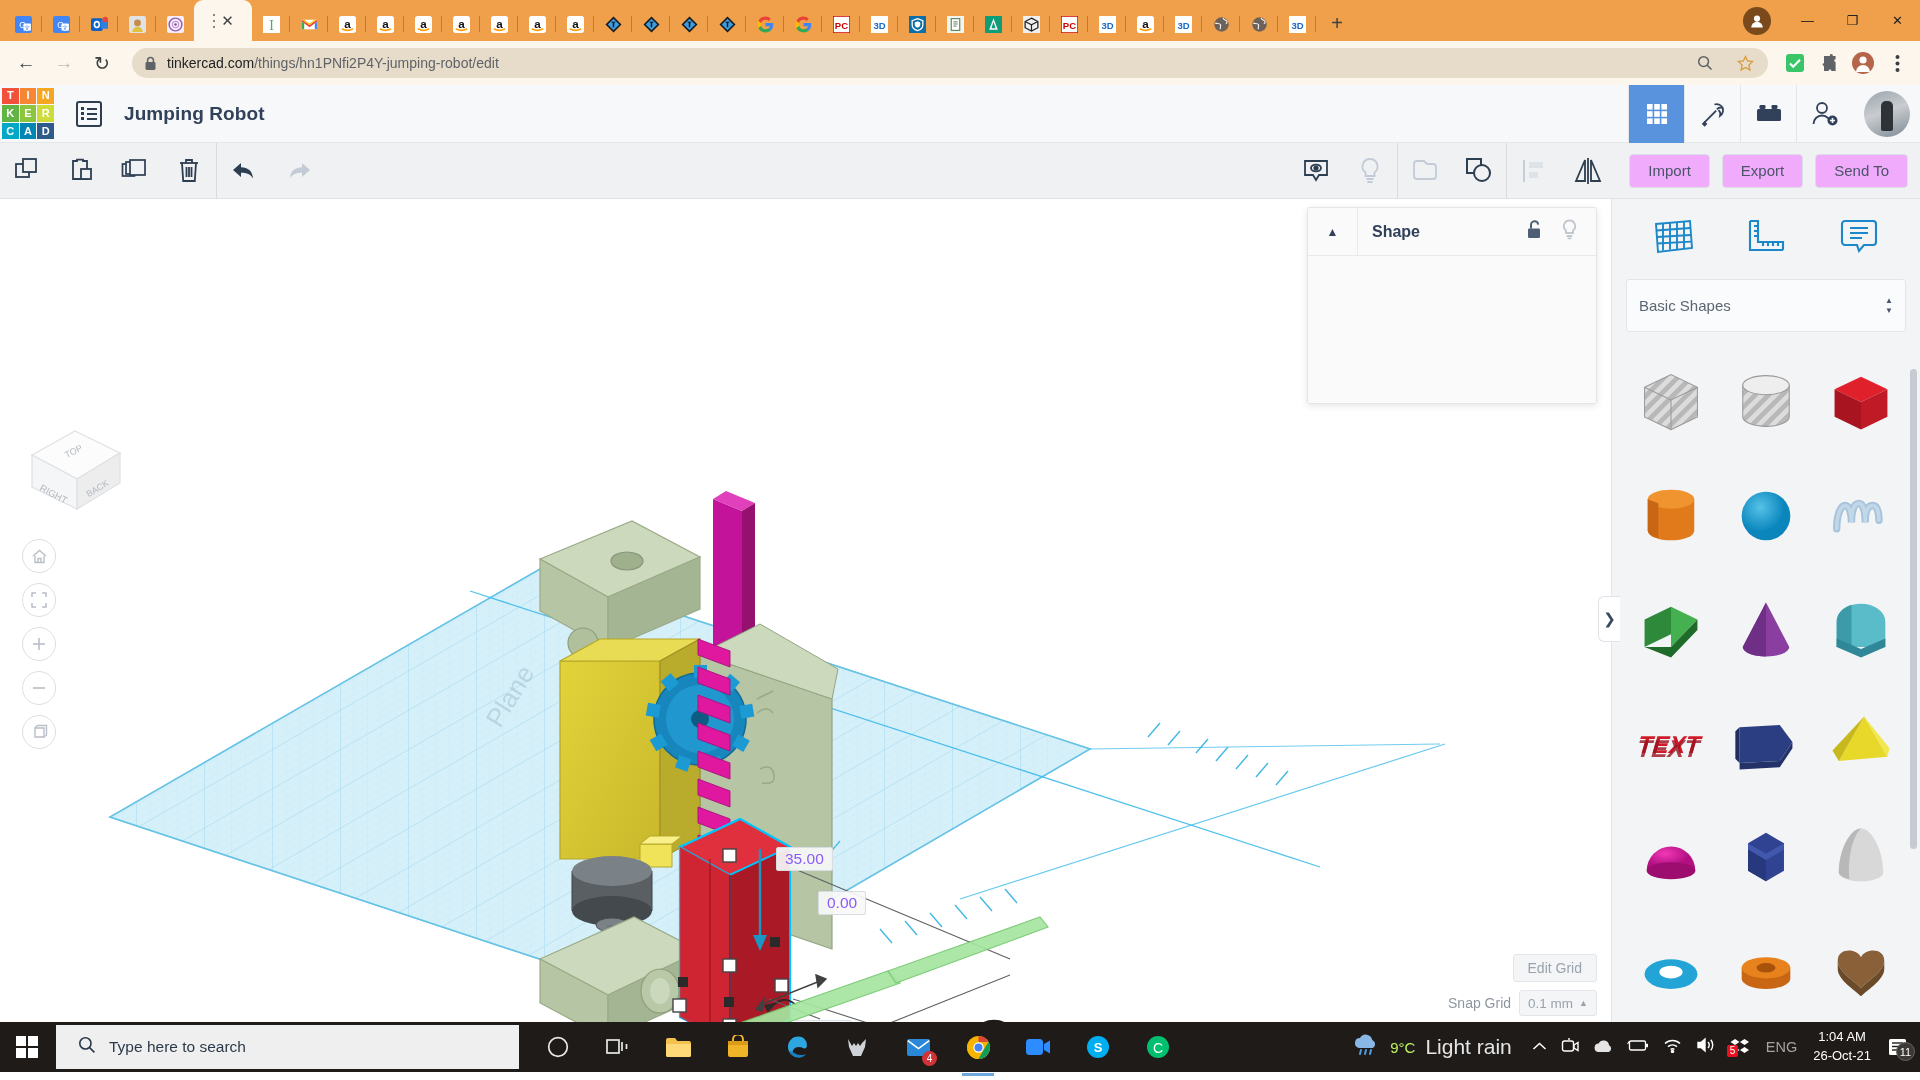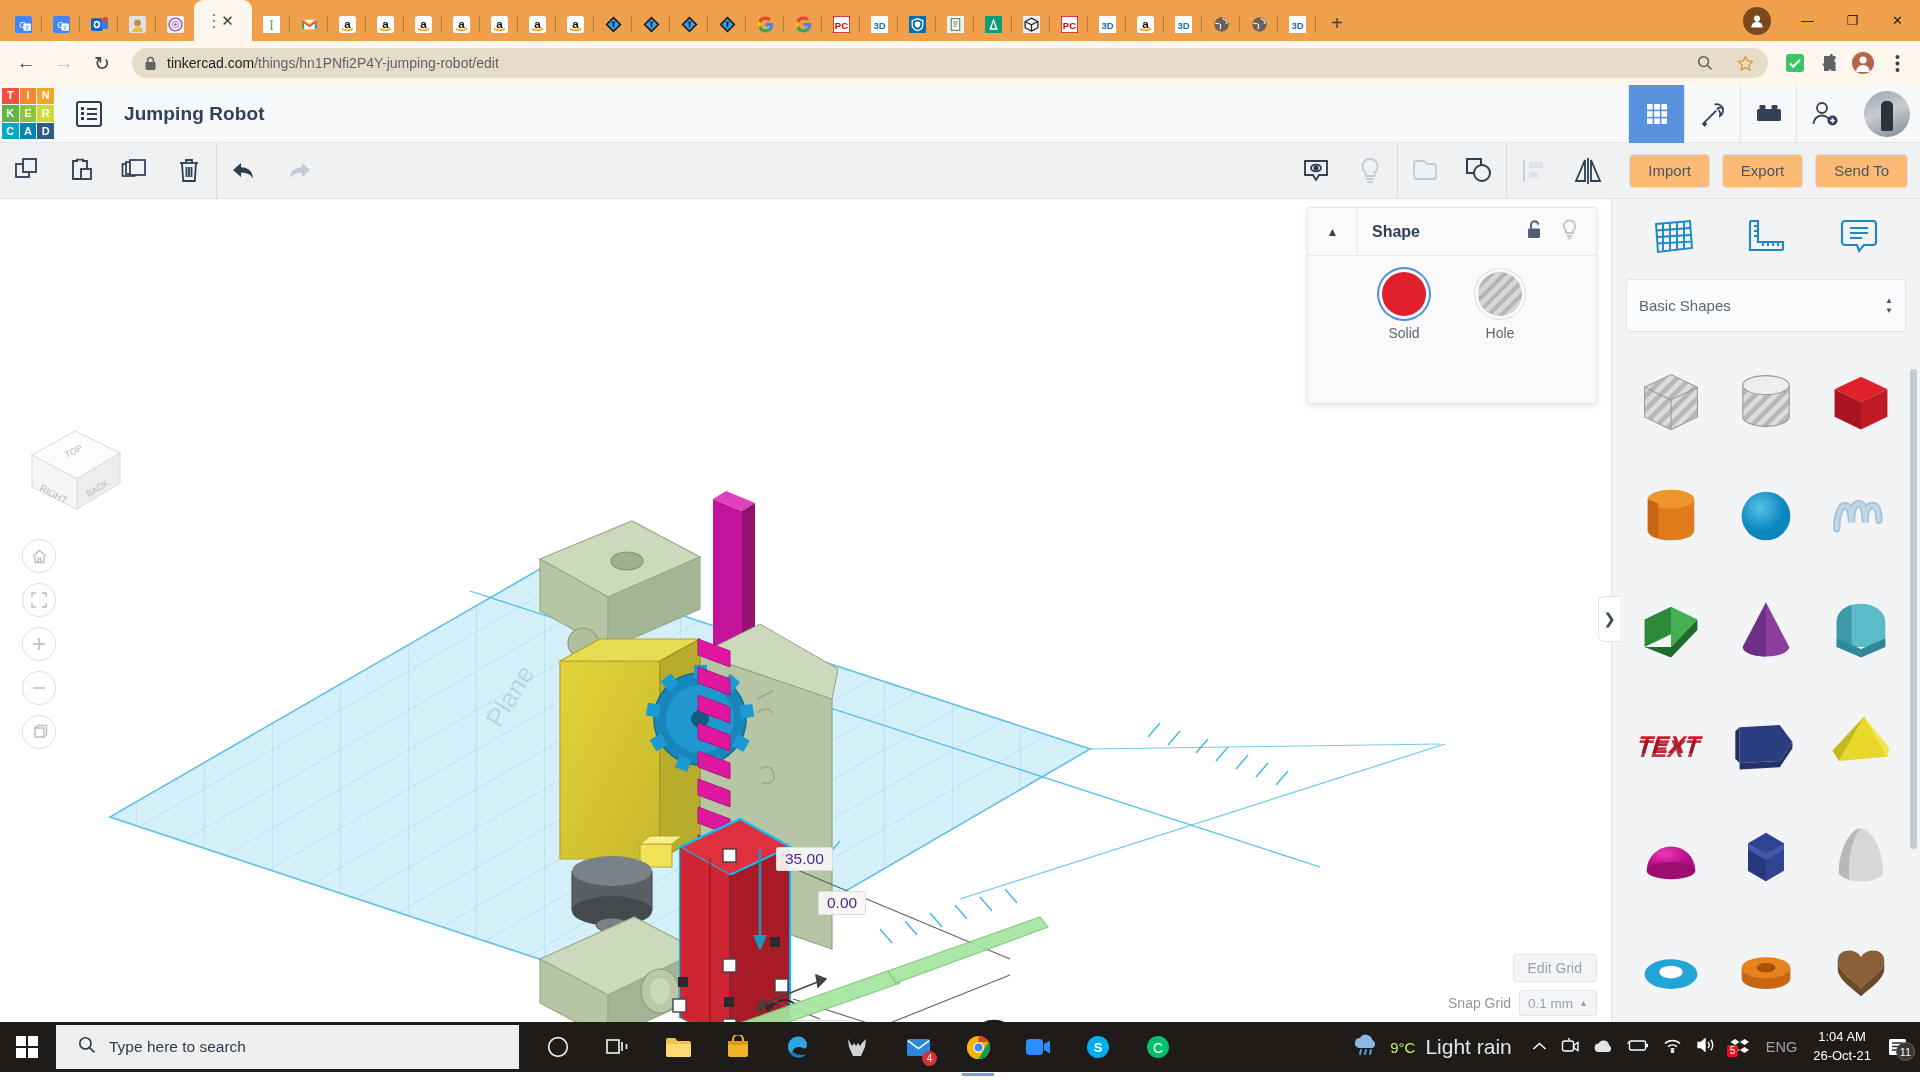--- a/index.html
+++ b/index.html
@@ -132,42 +132,42 @@
   .tool-grp { display: flex; align-items: center; height: 56px; }
   .tool-grp + .tool-grp { border-left: 1px solid #d8dbdf; }
   .tbtn {
     width: 54px; height: 56px; display: flex; align-items: center; justify-content: center;
     color: #2c3e50;
   }
   .tbtn.dim { color: #c3ccd6; }
   #tc-toolbar-right { margin-left: auto; display: flex; align-items: center; height: 56px; }
   .txt-btn {
     height: 34px; padding: 0 18px; margin-right: 12px;
-    border: 1px solid #dcdfe3; border-radius: 4px; background: #fdba74;
+    border: 1px solid #dcdfe3; border-radius: 4px; background: #f0abfc;
     display: flex; align-items: center; justify-content: center;
     font-size: 15px; color: #4a5568;
   }
 
   
   #workspace {
     position: absolute; left: 0; top: 199px; width: 1611px; height: 823px;
     background: #ffffff; overflow: hidden;
   }
   #plane-svg { position: absolute; left: 0; top: 0; }
   #viewcube { position: absolute; left: 20px; top: 222px; width: 110px; height: 95px; }
   #nav-btns { position: absolute; left: 22px; top: 340px; display: flex; flex-direction: column; gap: 10px; }
   .navcircle {
     width: 34px; height: 34px; border-radius: 50%; border: 1.6px solid #dcdfe3;
     display: flex; align-items: center; justify-content: center; color: #b9bfc6;
     background: #fff;
   }
 
   .dim-label {
     position: absolute; background: rgba(248,248,248,.92);
-    border: 1px solid #d9dce0; color: #4c1d95;
+    border: 1px solid #d9dce0; color: #8b5cf6;
     font-size: 15.5px; padding: 2px 8px; border-radius: 2px;
     font-family: "Liberation Sans", sans-serif; white-space: nowrap;
   }
 
   #grid-controls { position: absolute; right: 14px; bottom: 6px; width: 260px; text-align: right; }
   #edit-grid-btn {
     display: inline-flex; align-items: center; justify-content: center;
     height: 28px; padding: 0 14px; border: 1px solid #e2e5e9; border-radius: 3px;
     background: #f4f5f7; color: #9aa3ad; font-size: 14px; margin-bottom: 8px;
   }
@@ -998,30 +998,20 @@
           </svg>
       </span>
       <span>
         <svg width="17" height="21" viewBox="0 0 17 21" fill="none" stroke="#c2c8cf" stroke-width="1.9">
             <path d="M8.5 1.5A5.6 5.6 0 0 0 5 11.5v2.5h7v-2.5a5.6 5.6 0 0 0-3.5-10z"></path>
             <path d="M5.7 17h5.6M6.6 19.4h3.8"></path>
           </svg>
       </span>
     </div>
   </div>
-  <div id="shape-pop-body">
-    <div class="swatch-wrap">
-      <div class="swatch solid"></div>
-      <div class="swatch-label">Solid</div>
-    </div>
-    <div class="swatch-wrap">
-      <div class="swatch hole"></div>
-      <div class="swatch-label">Hole</div>
-    </div>
-  </div>
 </div>
 
 <div id="right-panel">
   <div id="panel-tabs">
     <div class="ptab">
       <svg width="42" height="38" viewBox="0 0 42 38" fill="none" stroke="#1c87c9" stroke-width="1.9">
         <polygon points="4,6 38,3 40,30 6,34"></polygon>
         <path d="M11,5.2V32.6M18,4.6V31.8M25,4V31M32,3.4V30.3"></path>
         <path d="M4.4,12.5 38.3,10M4.8,19 38.7,17M5.2,25.5 39,23.6"></path>
       </svg>

